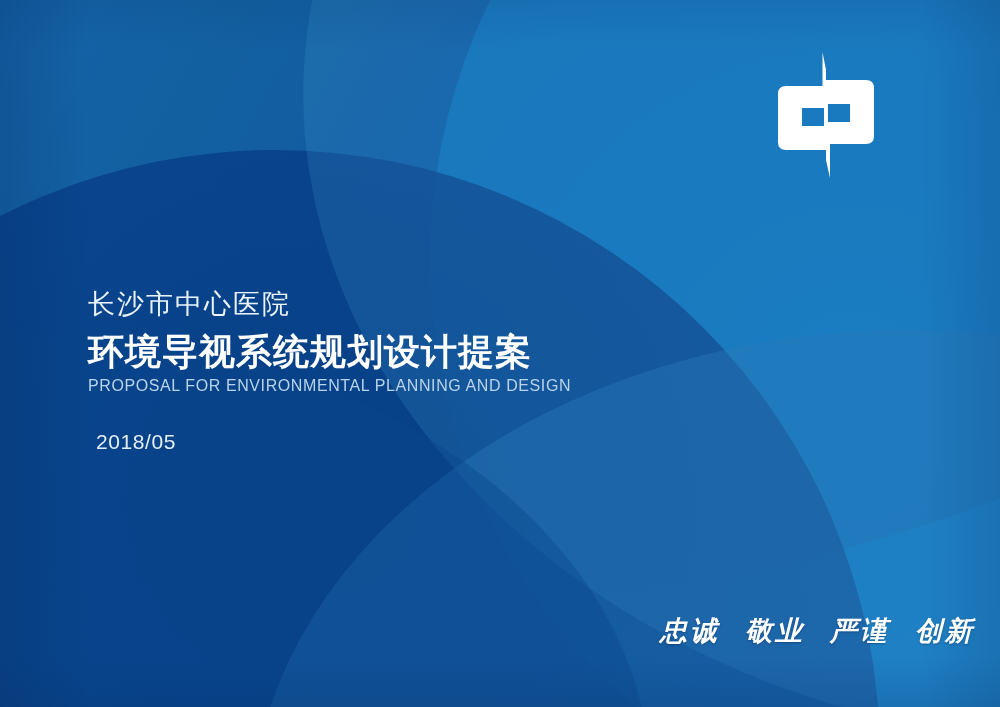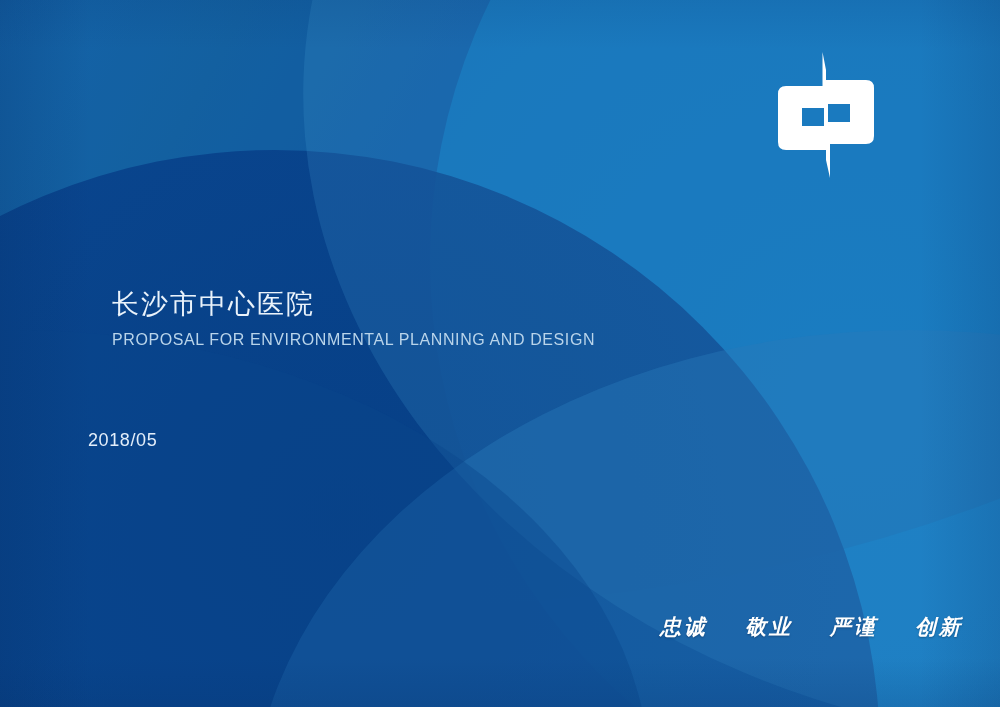--- a/index.html
+++ b/index.html
@@ -111,21 +111,20 @@
     height: 130px;
   }
   .logo svg { display: block; width: 100%; height: 100%; }
 
   
   .title-block {
     position: absolute;
     left: 88px;
     top: 288px;
     width: 620px;
-    margin-left: 24px;
   }
   .org-name {
     font-size: 27px;
     font-weight: 400;
     letter-spacing: 2px;
     color: #eaf3fb;
     line-height: 1.25;
     margin: 0 0 8px 0;
     white-space: nowrap;
   }
@@ -142,38 +141,38 @@
     font-size: 16px;
     font-weight: 400;
     letter-spacing: 0.6px;
     color: #b9d4ea;
     line-height: 1.3;
     margin: 0;
     white-space: nowrap;
   }
   .date-line {
     position: absolute;
-    left: 88px;
+    left: 96px;
     top: 430px;
-    font-size: 18px;
+    font-size: 21px;
     letter-spacing: 0.6px;
     color: #e3eefa;
     white-space: nowrap;
   }
 
   
   .motto {
     position: absolute;
     left: 660px;
     top: 613px;
     display: flex;
-    gap: 37px;
+    gap: 25px;
     color: #ffffff;
     font-family: "DejaVu Serif", "Liberation Serif", serif;
-    font-size: 21px;
+    font-size: 27px;
     font-weight: 700;
     font-style: italic;
     letter-spacing: 3px;
     text-shadow: 0 1px 2px rgba(0,20,50,0.35);
     white-space: nowrap;
   }
   .motto span { display: inline-block; }
 </style>
 </head>
 <body>
@@ -192,20 +191,21 @@
   <div class="logo" aria-hidden="true">
     <svg viewBox="0 0 140 130" xmlns="http://www.w3.org/2000/svg">
 
       <path d="M62.5 2 L62.5 36 L26 36 Q18 36 18 44 L18 92 Q18 100 26 100 L62 100 L62 76 L42 76 L42 58 L64 58 L64 76 L62 76 L62 100 L66 100 L66 58 L66 36 L66 20 Z" fill="#ffffff"></path>
       <path d="M70 128 L70 94 L106 94 Q114 94 114 86 L114 38 Q114 30 106 30 L70 30 L70 54 L90 54 L90 72 L68 72 L68 54 L70 54 L70 30 L66 30 L66 72 L66 94 L66 110 Z" fill="#ffffff"></path>
     </svg>
   </div>
 
   <div class="title-block">
     <div class="org-name">长沙市中心医院</div>
+    <div class="main-title">环境导视系统规划设计提案</div>
     <div class="sub-title">PROPOSAL FOR ENVIRONMENTAL PLANNING AND DESIGN</div>
   </div>
 
   <div class="date-line">2018/05</div>
 
   <div class="motto">
     <span>忠诚</span>
     <span>敬业</span>
     <span>严谨</span>
     <span>创新</span>

